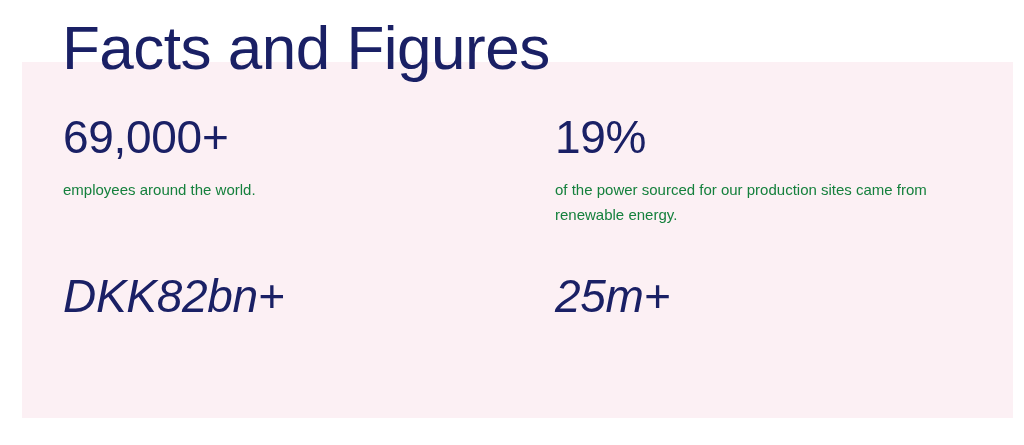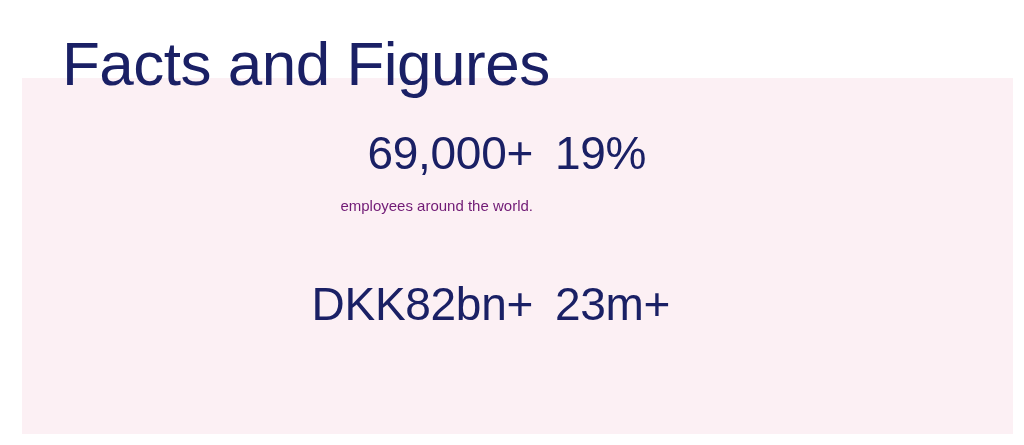--- a/index.html
+++ b/index.html
@@ -25,21 +25,20 @@
     height: 356px;
     background: #fcf0f4;
   }
 
   #facts-section {
     position: absolute;
     left: 0;
     top: 0;
     width: 1024px;
     height: 366px;
-    margin-top: 16px;
   }
 
   #page-title {
     position: absolute;
     left: 62px;
     top: 14px;
     margin: 0;
     font-family: "Liberation Sans", sans-serif;
     font-size: 62px;
     font-weight: 400;
@@ -58,44 +57,44 @@
 
   .stat-row {
     position: relative;
     width: 100%;
   }
 
   .stat-cell {
     position: absolute;
   }
 
-  .stat-cell.col-left  { left: 63px;  width: 470px; text-align: right; }
+  .stat-cell.col-left  { left: 63px;  width: 470px; }
   .stat-cell.col-right { left: 555px; width: 400px; }
 
   .stat-row.row-1 .stat-cell { top: 0; }
-  .stat-row.row-2 .stat-cell { top: 151px; }
+  .stat-row.row-2 .stat-cell { top: 159px; font-style: italic; }
 
   .stat-value {
     margin: 0;
     font-family: "Liberation Sans", sans-serif;
     font-size: 46px;
     font-weight: 400;
     line-height: 1.12;
     letter-spacing: -0.3px;
     color: #1a2065;
     white-space: nowrap;
   }
 
   .stat-caption {
     margin: 13px 0 0 0;
     font-family: "Liberation Sans", sans-serif;
     font-size: 15px;
     font-weight: 400;
     line-height: 1.72;
-    color: #701a75;
+    color: #15803d;
   }
 </style>
 </head>
 <body>
 
 <div id="facts-section">
 
   <div id="facts-panel"></div>
 
   <h1 id="page-title">Facts and Figures</h1>
@@ -104,30 +103,31 @@
 
     <div class="stat-row row-1">
 
       <div class="stat-cell col-left">
         <p class="stat-value">69,000+</p>
         <p class="stat-caption">employees around the world.</p>
       </div>
 
       <div class="stat-cell col-right">
         <p class="stat-value">19%</p>
+        <p class="stat-caption">of the power sourced for our production sites came from renewable energy.</p>
       </div>
 
     </div>
 
     <div class="stat-row row-2">
 
       <div class="stat-cell col-left">
         <p class="stat-value">DKK82bn+</p>
       </div>
 
       <div class="stat-cell col-right">
-        <p class="stat-value">23m+</p>
+        <p class="stat-value">25m+</p>
       </div>
 
     </div>
 
   </div>
 </div>
 
 </body></html>

